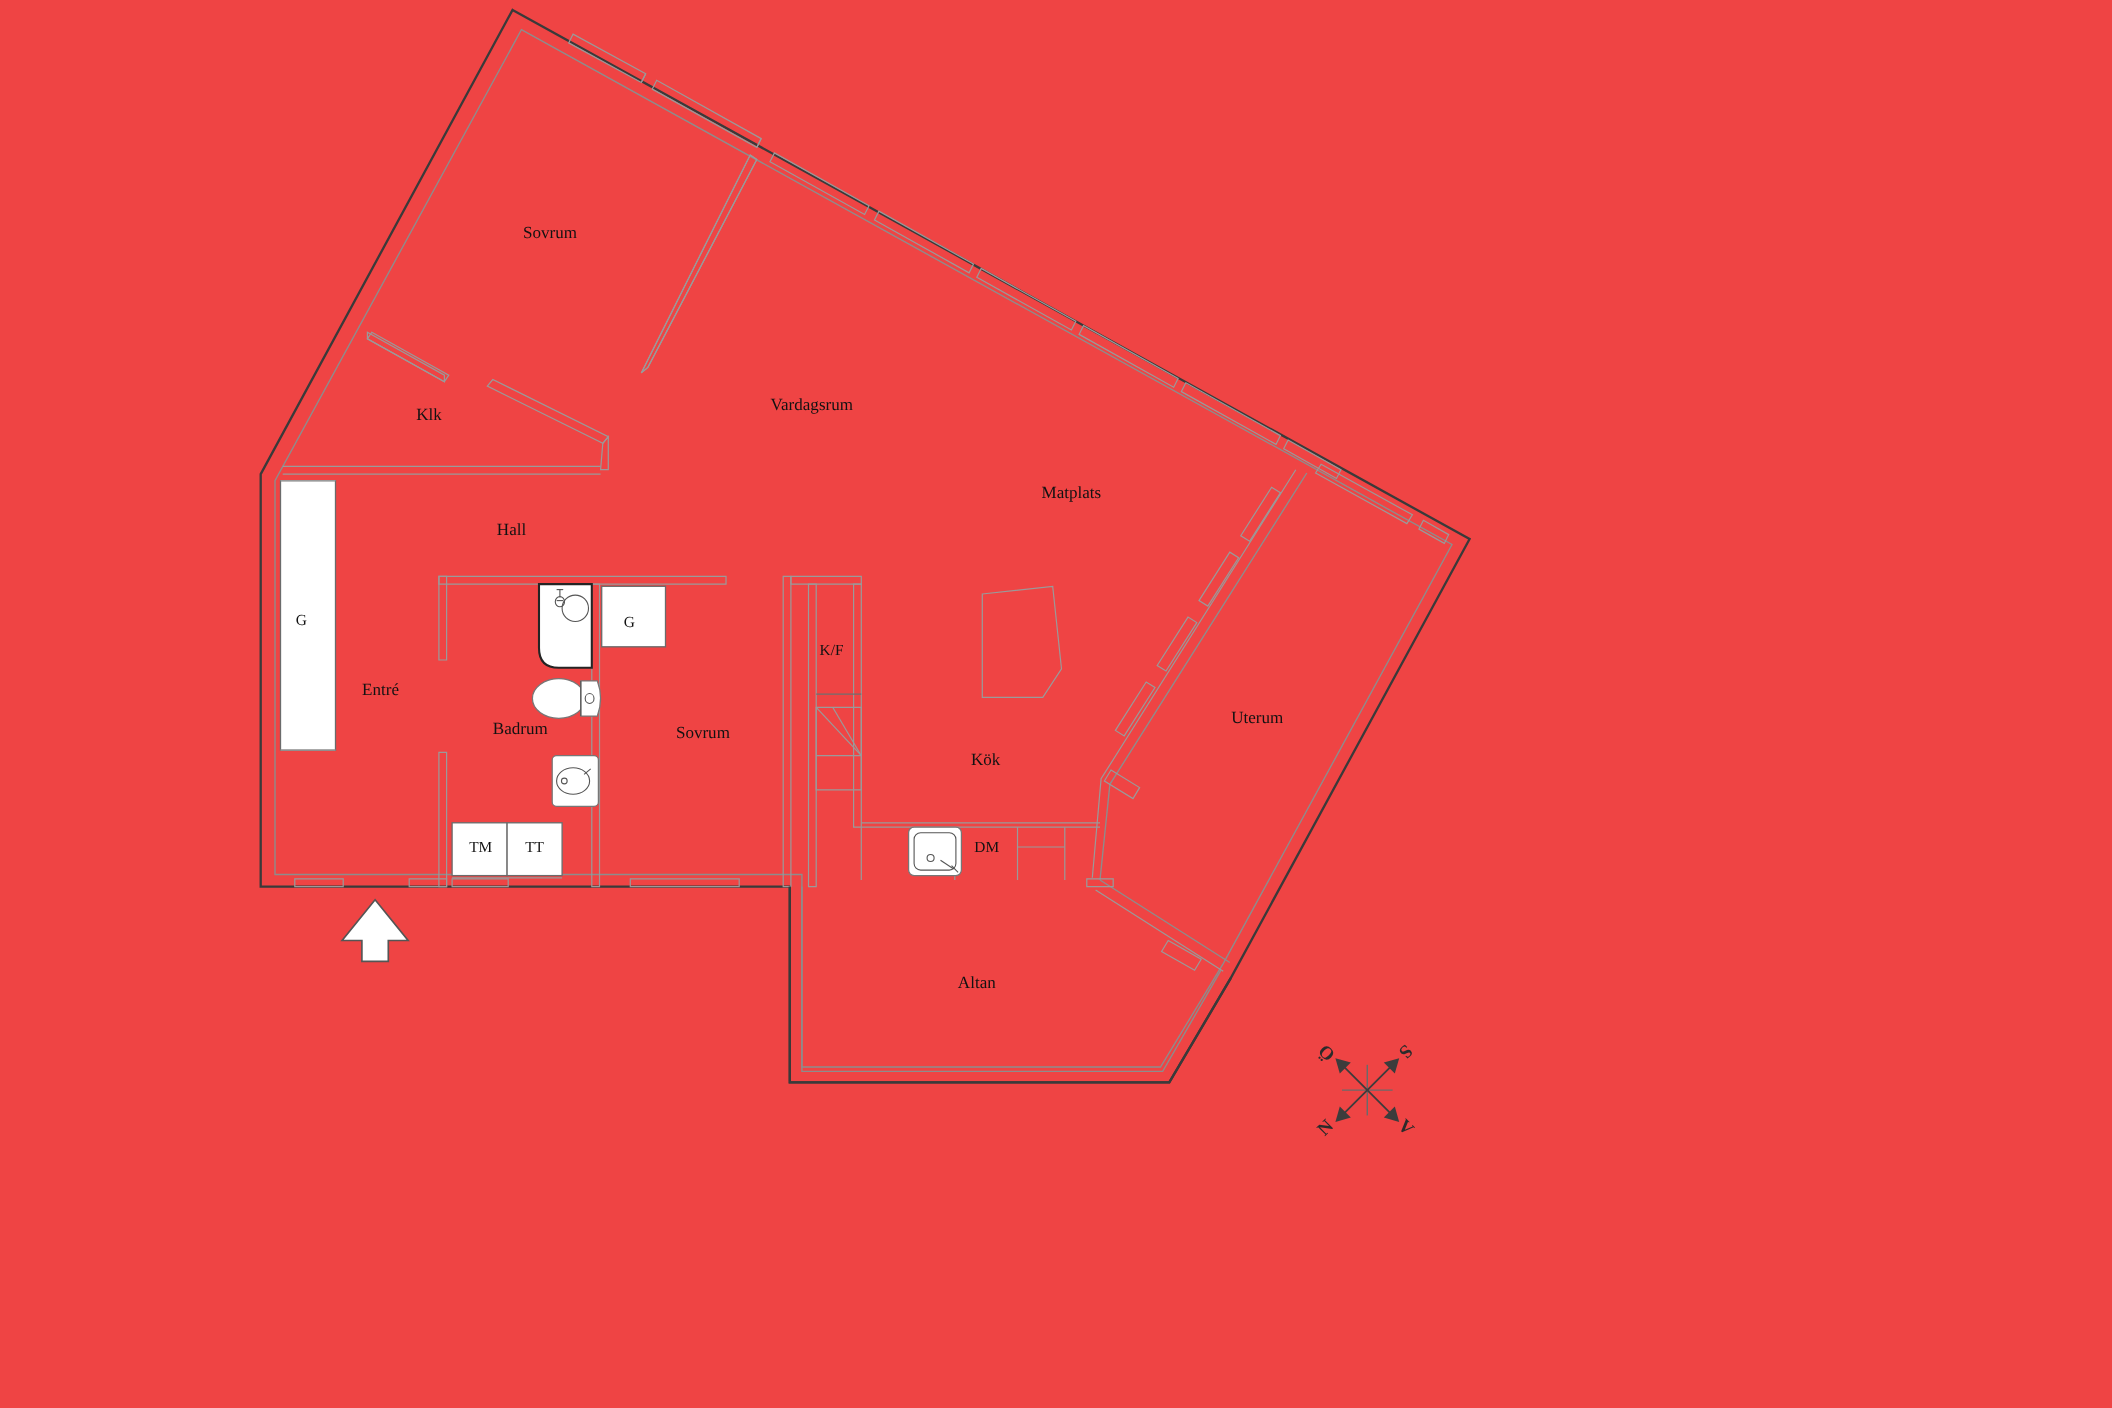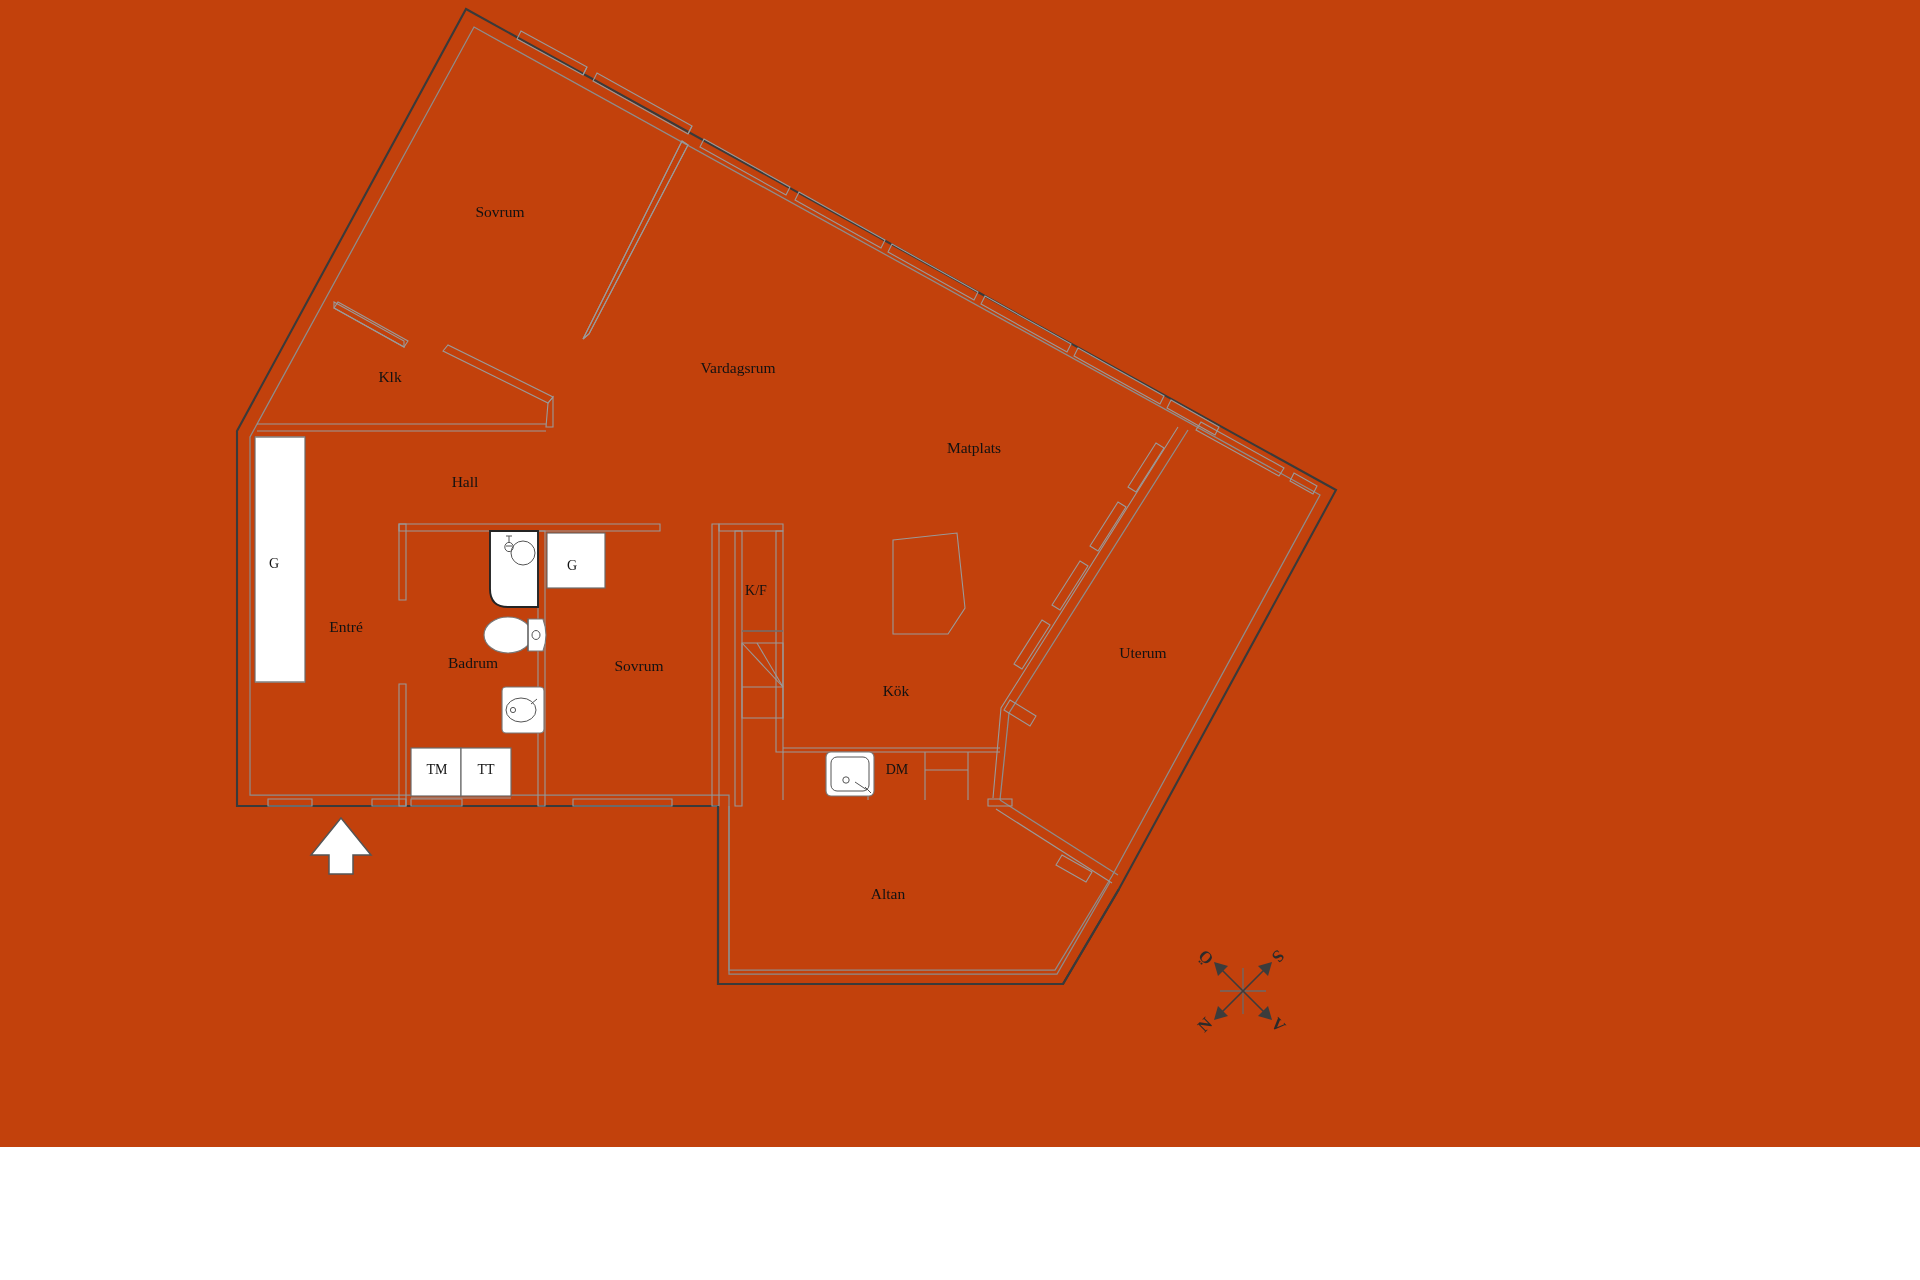--- a/index.html
+++ b/index.html
@@ -9,22 +9,22 @@
   }
   body {
     width: 1920px;
     height: 1280px;
     font-family: "Liberation Serif", "DejaVu Serif", serif;
     overflow: hidden;
   }
   #floorplan-root {
     position: relative;
     width: 1920px;
-    height: 1147px;
-    background: #c2410c;
+    height: 1280px;
+    background: #ef4444;
   }
   svg#plan-svg {
     position: absolute;
     left: 0;
     top: 0;
     width: 1920px;
     height: 1280px;
     display: block;
   }
   .wall-outer {

